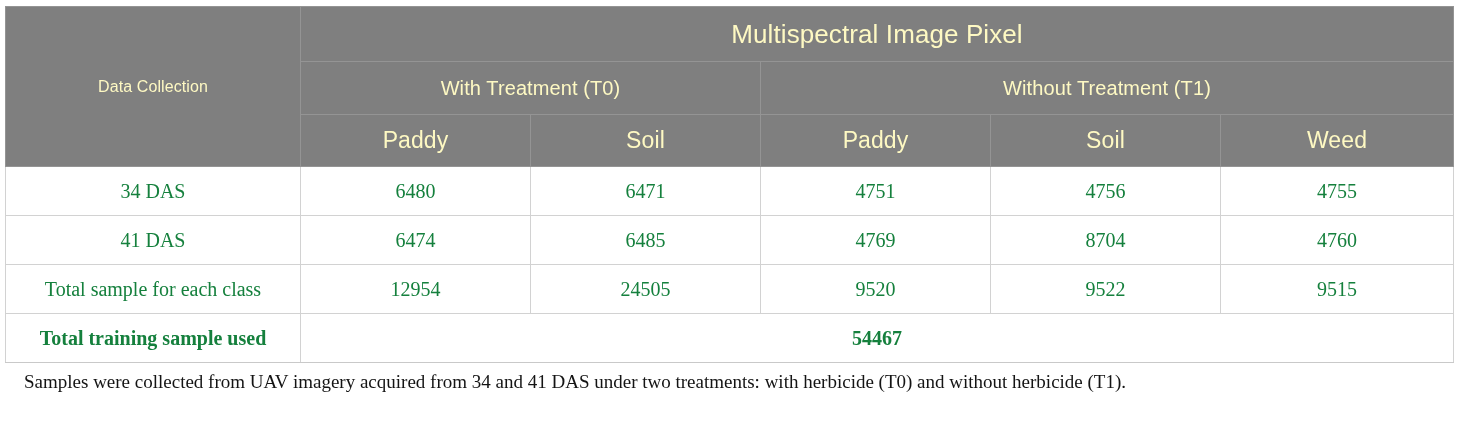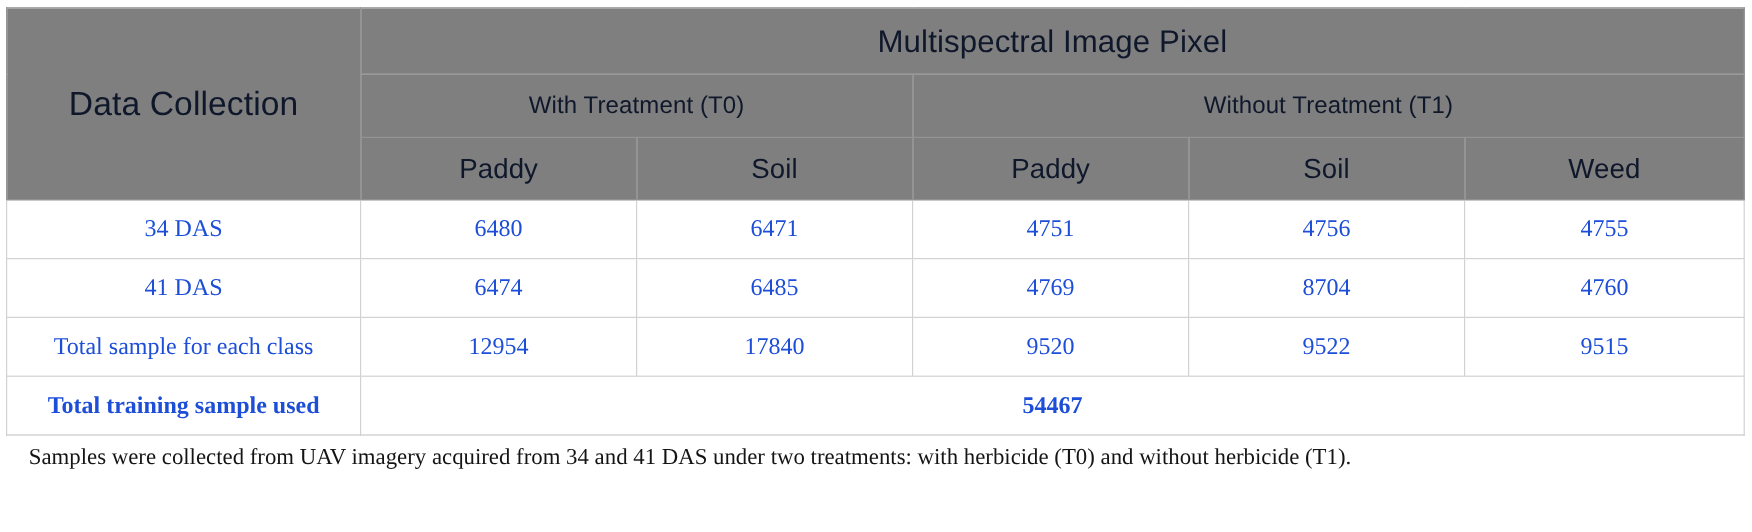--- a/index.html
+++ b/index.html
@@ -25,21 +25,21 @@
 
   table.data-table {
     width: 1448px;
     border-collapse: collapse;
     table-layout: fixed;
   }
 
   
   table.data-table thead th {
     background: #7f7f7f;
-    color: #0f172a;
+    color: #fef9c3;
     font-family: "Liberation Sans", "DejaVu Sans", sans-serif;
     font-weight: 400;
     text-align: center;
     vertical-align: middle;
     border: 1px solid #949494;
     padding: 0;
   }
 
   th.h-title {
     font-size: 26px;
@@ -50,30 +50,30 @@
     font-size: 20px;
     height: 52px;
     letter-spacing: 0.1px;
   }
   th.h-sub {
     font-size: 23px;
     height: 51px;
     letter-spacing: 0.1px;
   }
   th.h-stub {
-    font-size: 28px;
+    font-size: 16px;
     letter-spacing: 0.1px;
     border-left: 1px solid #7f7f7f;
     border-top: 1px solid #7f7f7f;
   }
 
   
   table.data-table tbody td {
     background: #ffffff;
-    color: #1d4ed8;
+    color: #15803d;
     font-size: 20px;
     text-align: center;
     vertical-align: middle;
     height: 48px;
     padding: 0;
     border-left: 1px solid #d2d2d2;
     border-right: 1px solid #d2d2d2;
     border-bottom: 1px solid #d2d2d2;
     border-top: none;
   }
@@ -153,21 +153,21 @@
         <td class="stub">41 DAS</td>
         <td>6474</td>
         <td>6485</td>
         <td>4769</td>
         <td>8704</td>
         <td class="last-col">4760</td>
       </tr>
       <tr>
         <td class="stub">Total sample for each class</td>
         <td>12954</td>
-        <td>17840</td>
+        <td>24505</td>
         <td>9520</td>
         <td>9522</td>
         <td class="last-col">9515</td>
       </tr>
       <tr class="total-row">
         <td class="stub bold">Total training sample used</td>
         <td class="bold last-col" colspan="5">54467</td>
       </tr>
     </tbody>
   </table>

